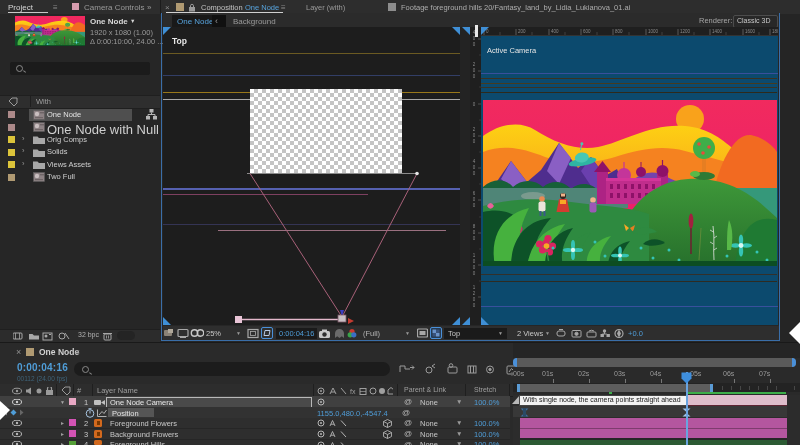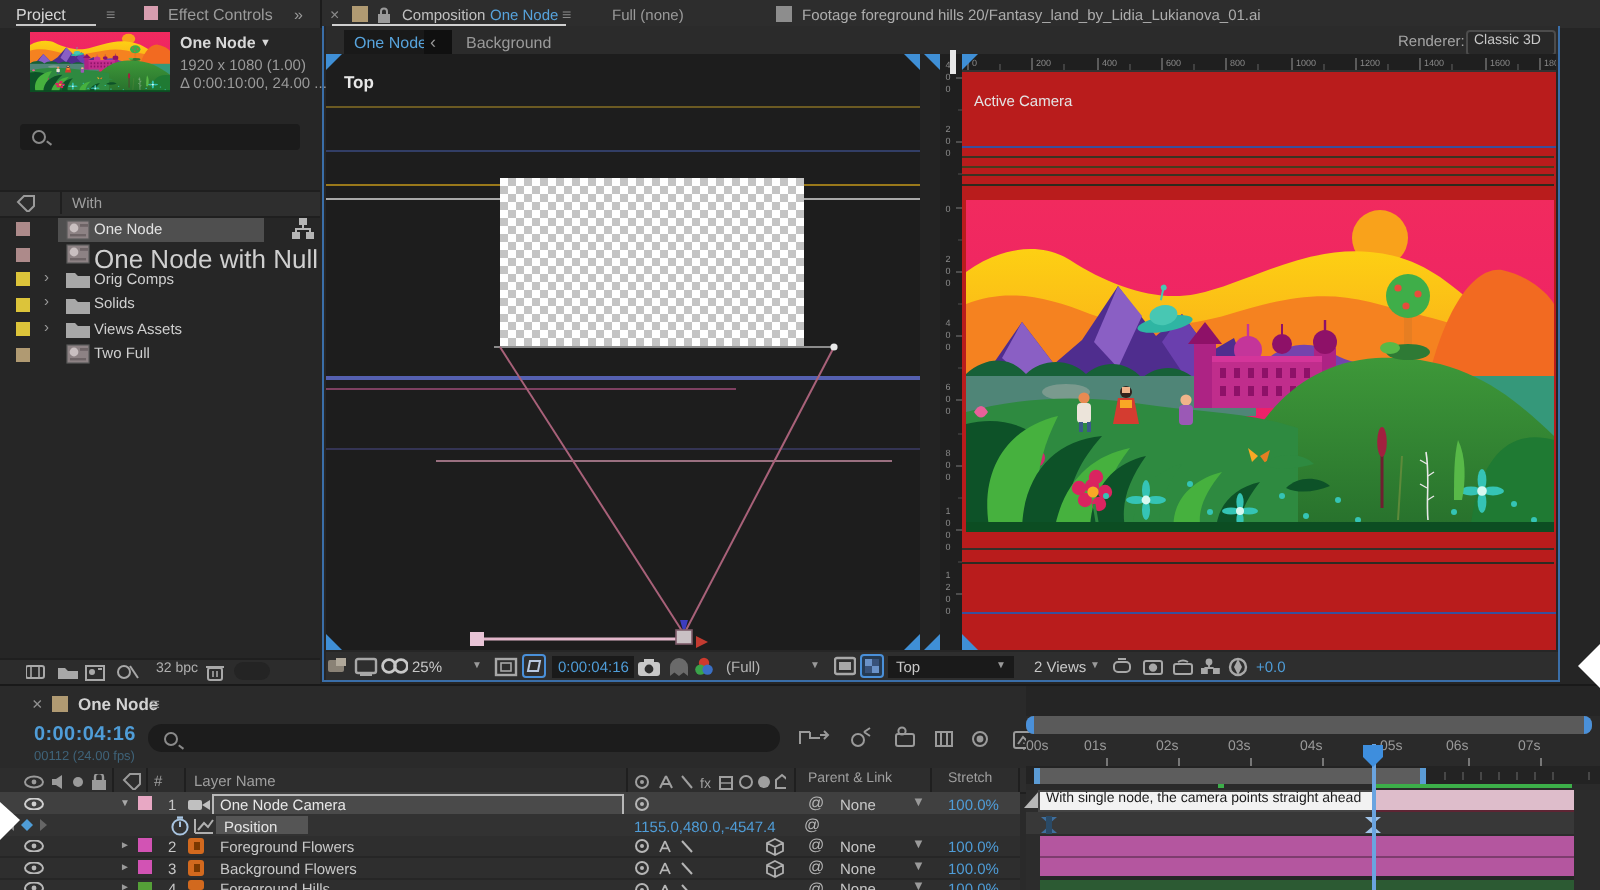--- a/index.html
+++ b/index.html
@@ -8,35 +8,35 @@
 .chip{position:absolute;width:7px;height:7px}
 </style></head>
 <body>
 
 <div class="a" style="left:0;top:0;width:800px;height:14px;background:#2d2d2d"></div>
 <div class="a" style="left:780px;top:14px;width:20px;height:331px;background:#252525"></div>
 <div class="t" style="left:8px;top:2.5px;font-size:8px;color:#d6d6d6">Project</div>
 <div class="a" style="left:8px;top:11.5px;width:40px;height:1.5px;background:#c8c8c8"></div>
 <div class="t" style="left:53px;top:2.5px;font-size:8px;color:#8a8a8a">≡</div>
 <div class="chip" style="left:72px;top:3px;background:#d79daf"></div>
-<div class="t" style="left:84px;top:2.5px;font-size:8px;color:#9a9a9a">Effect Controls</div>
+<div class="t" style="left:84px;top:2.5px;font-size:8px;color:#9a9a9a">Camera Controls</div>
 <div class="t" style="left:147px;top:2.5px;font-size:8px;color:#9a9a9a">»</div>
 <div class="a" style="left:160px;top:0;width:1px;height:14px;background:#1c1c1c"></div>
 
 <div class="t" style="left:165px;top:2.5px;font-size:8px;color:#8a8a8a">×</div>
 <div class="chip" style="left:176px;top:3px;width:8px;height:8px;background:#b09a72"></div>
 <svg class="a" style="left:188px;top:3px" width="8" height="9">
     <rect x="1" y="4" width="6" height="4.5" fill="#9a9a9a"></rect>
     <path d="M2.5,4 V2.8 a1.5,1.5 0 0 1 3,0 V4" stroke="#9a9a9a" stroke-width="1" fill="none"></path>
   </svg>
 <div class="t" style="left:201px;top:3px;font-size:7.5px;color:#c0c0c0">Composition</div>
 <div class="t" style="left:245px;top:3px;font-size:7.5px;color:#57a3dc">One Node</div>
 <div class="t" style="left:281px;top:2.5px;font-size:8px;color:#8a8a8a">≡</div>
 <div class="a" style="left:166px;top:11.5px;width:117px;height:1.5px;background:#d0d0d0"></div>
-<div class="t" style="left:306px;top:3px;font-size:7.5px;color:#9a9a9a">Full (none)</div>
+<div class="t" style="left:306px;top:3px;font-size:7.5px;color:#9a9a9a">Layer (with)</div>
 <div class="chip" style="left:388px;top:3px;width:8px;height:8px;background:#8d8d8d"></div>
 <div class="t" style="left:401px;top:3px;font-size:7.5px;color:#adadad">Footage foreground hills 20/Fantasy_land_by_Lidia_Lukianova_01.ai</div>
 
 <div class="a" style="left:161px;top:13px;width:619px;height:328px;background:#262626;border-left:1.5px solid #3a6ea8;border-right:1.5px solid #3a6ea8;border-bottom:1.5px solid #3a6ea8;box-sizing:border-box"></div>
 
 <div class="a" style="left:163px;top:13px;width:616px;height:14px;background:#2b2b2b"></div>
 <div class="a" style="left:172px;top:14.5px;width:54px;height:12px;background:#191919"></div>
 <div class="t" style="left:177px;top:16.5px;font-size:8px;color:#57a3dc">One Node</div>
 <div class="a" style="left:212px;top:14.5px;width:14px;height:12px;background:#101010"></div>
 <div class="t" style="left:215px;top:15.5px;font-size:9px;color:#9a9a9a">‹</div>
@@ -132,21 +132,21 @@
         <line x1="9" y1="254" x2="11" y2="254"></line>
       </g>
   </g>
 </svg>
 <div class="a" style="left:475px;top:25px;width:3px;height:12px;background:#e8e8e8"></div>
 <svg class="a" style="left:461px;top:27px" width="9" height="298">
   <polygon points="9,0 1,0 9,8" fill="#3f8fd6"></polygon>
   <polygon points="9,298 1,298 9,290" fill="#3f8fd6"></polygon>
 </svg>
 
-<div class="a" id="vright" style="left:481px;top:27px;width:297px;height:298px;background:#b91c1c;overflow:hidden">
+<div class="a" id="vright" style="left:481px;top:27px;width:297px;height:298px;background:#0c4a6e;overflow:hidden">
 
   <div class="a" style="left:0;top:0;width:300px;height:8px;background:#1f1f1f;border-bottom:1px solid #333"></div>
   <svg class="a" style="left:0;top:0" width="300" height="9">
     <g fill="#8a8a8a" font-family="Liberation Sans, sans-serif" font-size="4.5">
       <text x="5" y="6">0</text>
         <text x="37" y="6">200</text>
         <text x="70" y="6">400</text>
         <text x="102" y="6">600</text>
         <text x="134" y="6">800</text>
         <text x="167" y="6">1000</text>

